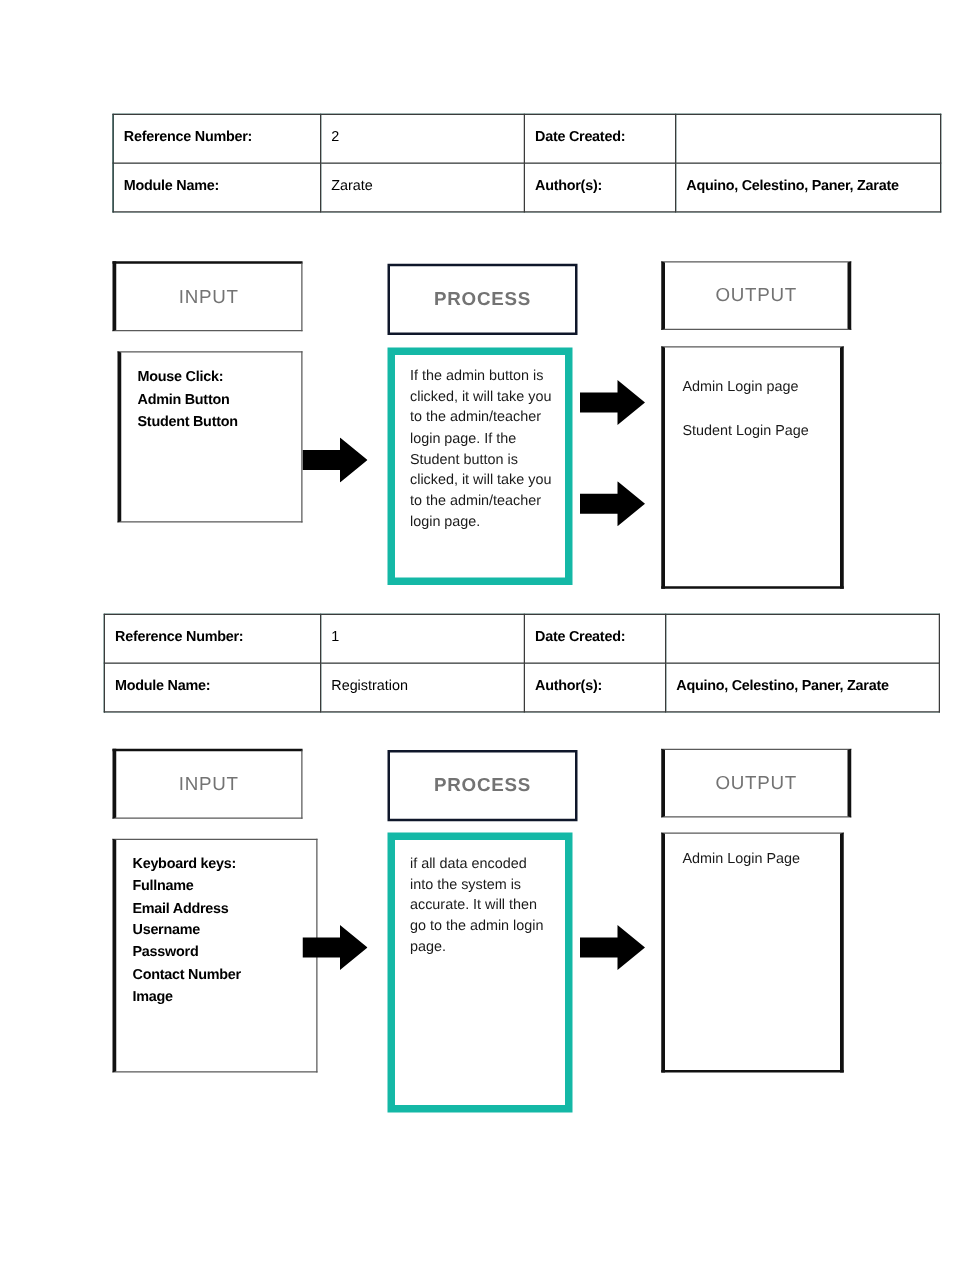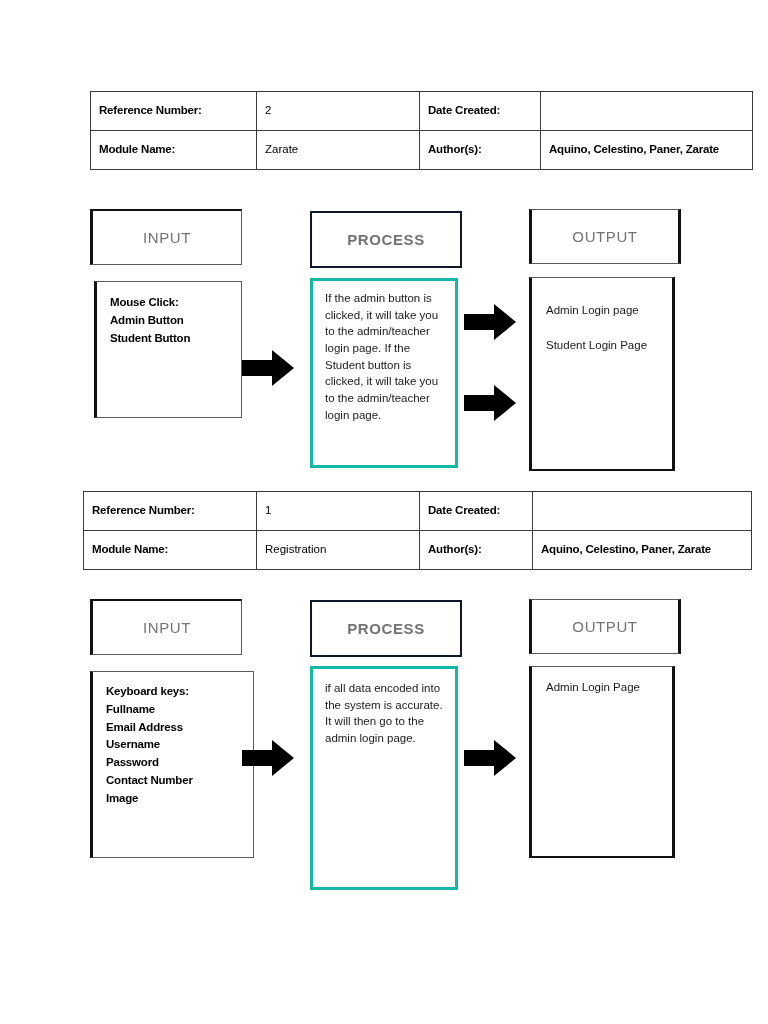--- a/index.html
+++ b/index.html
@@ -80,21 +80,21 @@
   .hdr-box.thin  { border: 2px solid #0f172a; font-weight: bold; }
   .hdr-box.heavy { border: 1px solid #5a5a5a; border-left: 3px solid #111; border-top: 2px solid #111; }
   .hdr-box.heavy-lr { border: 1px solid #5a5a5a; border-left: 3px solid #111; border-right: 3px solid #111; }
 
   
   .content-box {
     position: absolute;
     background: #ffffff;
     box-sizing: border-box;
   }
-  .content-box.b-thin  { border: 3px solid #14b8a6; }
+  .content-box.b-thin  { border: 6px solid #14b8a6; }
   .content-box.b-left  { border: 1px solid #5a5a5a; border-left: 3px solid #111; }
   .content-box.b-lr    { border: 1px solid #5a5a5a; border-left: 3px solid #111; border-right: 3px solid #111; border-bottom: 2px solid #111; }
 
   .box-text {
     font-family: "Liberation Sans", sans-serif;
     white-space: pre-line;
   }
   .txt-bold {
     font-weight: bold;
     font-size: 11.5px;

